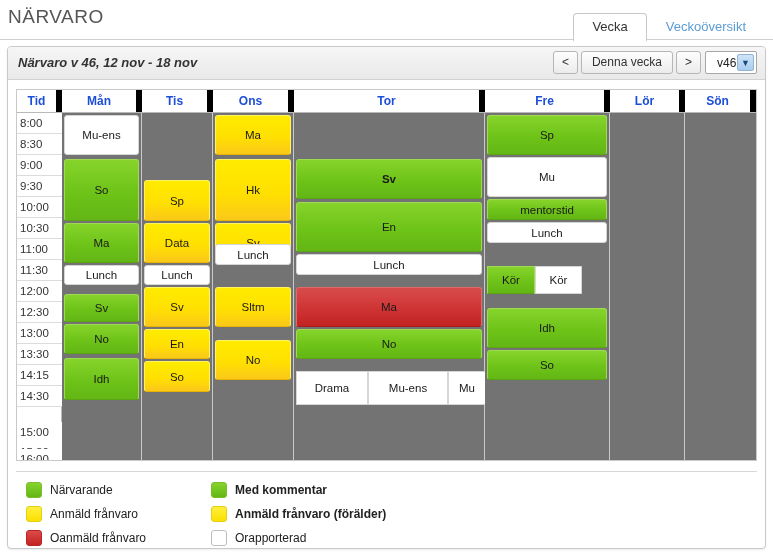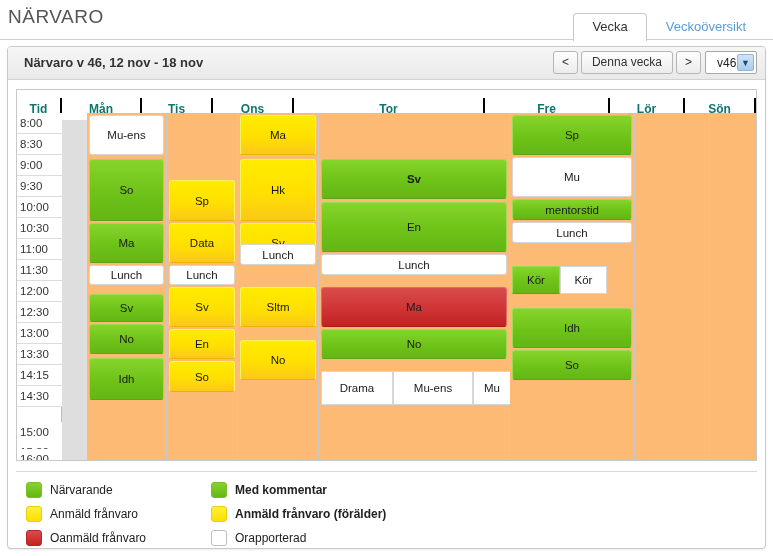--- a/index.html
+++ b/index.html
@@ -41,22 +41,22 @@
     position: absolute; left: 7px; top: 46px; width: 759px; height: 503px;
     border: 1px solid #c9c9c9; border-radius: 4px; background: #fff;
     box-shadow: 0 1px 2px rgba(0,0,0,.08);
   }
   .panel-head {
     position: relative; height: 33px; width: 100%;
     background: linear-gradient(to bottom, #f6f6f6 0%, #e9e9e9 100%);
     border-bottom: 1px solid #d2d2d2; border-radius: 3px 3px 0 0;
   }
   .panel-head-title {
-    position: absolute; left: 16px; top: 8px;
-    font-size: 13px; font-weight: bold; color: #333;
+    position: absolute; left: 10px; top: 8px;
+    font-size: 13px; font-weight: bold; color: #333; font-style: italic;
   }
   .weeknav { position: absolute; right: 8px; top: 4px; display: flex; align-items: center; }
   .btn {
     height: 23px; line-height: 21px; padding: 0 10px;
     border: 1px solid #b6b6b6; background: linear-gradient(to bottom,#fdfdfd,#ececec);
     font-size: 12px; color: #333; cursor: pointer; margin-left: 3px;
     border-radius: 3px; text-align: center;
   }
   .btn.nav { width: 25px; padding: 0; }
   .wk-select {
@@ -76,36 +76,36 @@
   
   .grid {
     position: absolute; left: 8px; top: 42px; width: 741px; height: 372px;
     border: 1px solid #c9c9c9; background: #dedede; overflow: hidden;
   }
   .hdr-row {
     position: absolute; left: 0; top: 0; width: 100%; height: 23px;
     background: #fff; border-bottom: 1px solid #b9b9b9;
   }
   .hdr-cell {
-    position: absolute; top: 8px; height: 22px; line-height: 22px;
-    text-align: center; font-size: 12px; font-weight: bold; color: #0f766e;
-    border-right: 2px solid #000000; background: #fff;
+    position: absolute; top: 0; height: 22px; line-height: 22px;
+    text-align: center; font-size: 12px; font-weight: bold; color: #1d4ed8;
+    border-right: 6px solid #000000; background: #fff;
   }
   .timecol {
     position: absolute; left: 0; top: 23px; width: 45px; bottom: 0;
     background: #fff; border-right: 1px solid #b9b9b9;
   }
   .timecell {
     position: absolute; left: 0; width: 45px; height: 21px; line-height: 20px;
     padding-left: 3px; font-size: 11.5px; color: #333;
     border-bottom: 1px solid #dcdcdc; background: #fff;
   }
   .daycol {
     position: absolute; top: 23px; bottom: 0;
-    border-right: 1px solid #c9c9c9; background: #fdba74; margin-left: 25px;
+    border-right: 1px solid #c9c9c9; background: #737373;
   }
   .daycol.last { border-right: none; }
 
   
   .blk {
     position: absolute; border-radius: 3px;
     display: flex; align-items: center; justify-content: center;
     font-size: 11.5px; color: #1a1a1a; text-align: center;
     overflow: hidden; line-height: 12px;
   }

